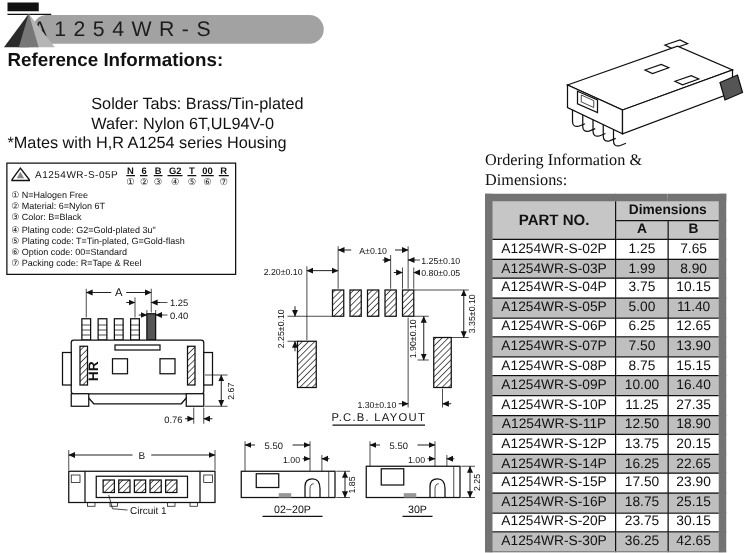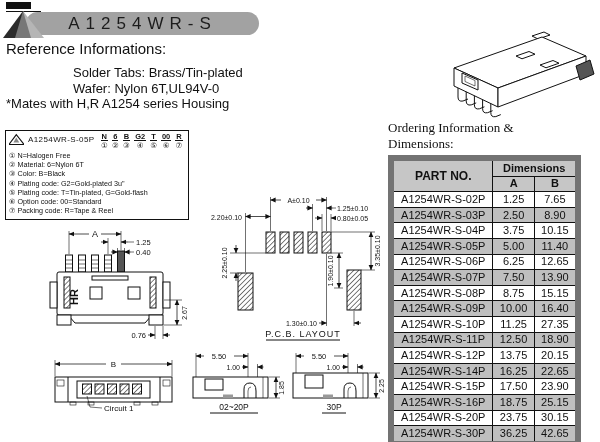--- a/index.html
+++ b/index.html
@@ -2,31 +2,31 @@
 <html><head>
 <meta charset="utf-8">
 <style>
   html,body{margin:0;padding:0;background:#fff;}
   #page{position:relative;width:600px;height:442px;background:#fff;overflow:hidden;
         font-family:"Liberation Sans",sans-serif;color:#111;}
   
   .hdr-blackrect{position:absolute;left:6px;top:2px;width:25px;height:7px;background:#111;}
   .hdr-underline{position:absolute;left:6px;top:11px;width:35px;height:1px;background:#111;}
   .hdr-bar{position:absolute;left:26px;top:12px;width:233px;height:23px;background:#a2a2a2;
-           border-radius:12px;display:flex;align-items:center;justify-content:center;}
+           border-radius:12px;display:flex;align-items:center;justify-content:flex-start;}
   .hdr-bar span{font-size:17px;letter-spacing:6px;color:#1c1c1c;}
   .hdr-tri{position:absolute;left:3px;top:11px;}
   .subtitle{position:absolute;left:260px;top:13px;width:338px;display:flex;align-items:center;}
   .subtitle .seg{height:1px;background:#444;}
   .subtitle .seg.s1{width:14px;}
   .subtitle .seg.s2{flex:1;}
   .subtitle .txt{font-size:11px;white-space:nowrap;padding:0 5px;color:#222;}
   
   .ref{position:absolute;left:6px;top:40px;width:330px;}
-  .ref .title{font-size:15px;font-weight:normal;margin-bottom:8px;}
+  .ref .title{font-size:15px;font-weight:bold;margin-bottom:18px;}
   .ref .line{font-size:13px;line-height:15.5px;}
   .ref .indent{padding-left:67px;}
   
   .obox{position:absolute;left:5px;top:130px;width:184px;height:90px;border:1.4px solid #111;
         box-sizing:border-box;padding:2px 3px;}
   .obox-head{display:flex;align-items:flex-start;}
   .obox-part{font-size:8px;letter-spacing:.4px;margin:2px 0 0 4px;white-space:nowrap;}
   .obox-codes{display:flex;gap:4px;margin-left:6px;margin-top:0;}
   .obox-code{display:flex;flex-direction:column;align-items:center;line-height:7px;}
   .obox-code .c{font-size:7.5px;font-weight:bold;border-bottom:1px solid #111;padding:0 1px;}
@@ -192,21 +192,21 @@
         </tr>
       </thead>
       <tbody>
         <tr>
             <td>A1254WR-S-02P</td>
             <td class="a">1.25</td>
             <td class="b">7.65</td>
           </tr>
         <tr>
             <td>A1254WR-S-03P</td>
-            <td class="a">2.50</td>
+            <td class="a">1.99</td>
             <td class="b">8.90</td>
           </tr>
         <tr>
             <td>A1254WR-S-04P</td>
             <td class="a">3.75</td>
             <td class="b">10.15</td>
           </tr>
         <tr>
             <td>A1254WR-S-05P</td>
             <td class="a">5.00</td>

